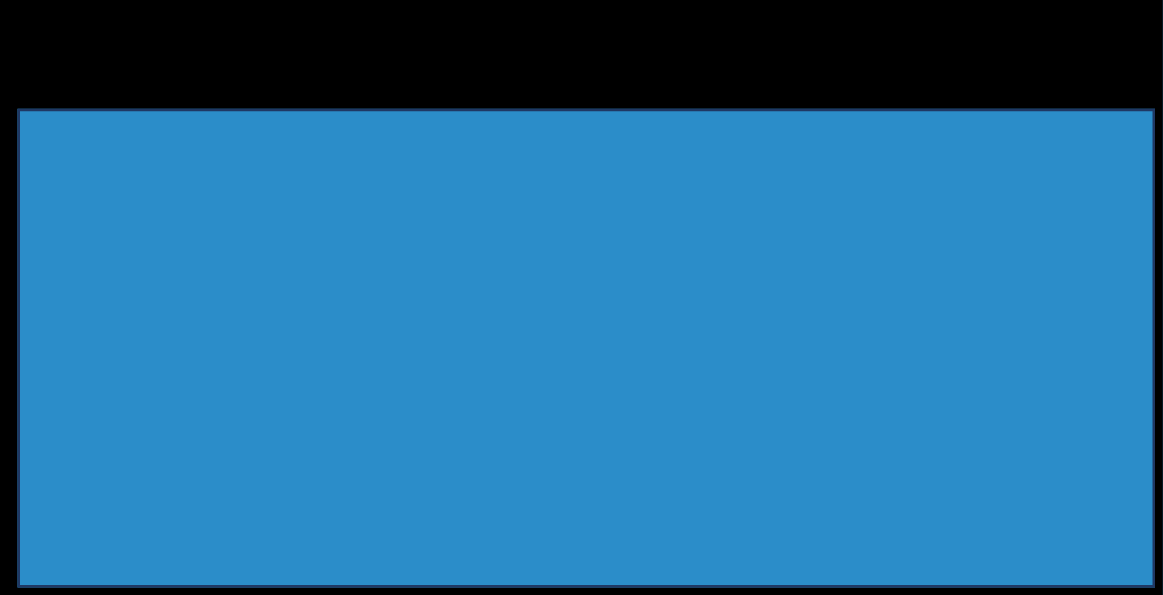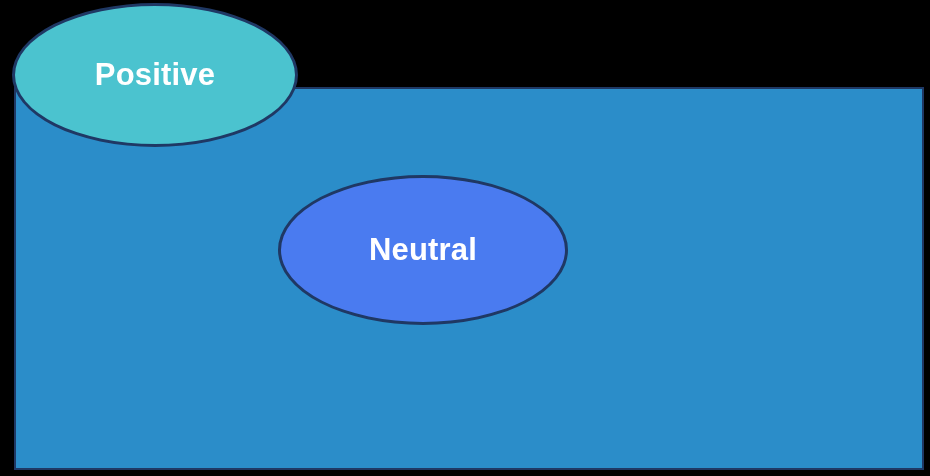--- a/index.html
+++ b/index.html
@@ -63,22 +63,16 @@
     user-select: none;
   }
 </style>
 </head>
 <body>
 
 <div class="canvas">
 
   <div class="slide" style="background-color: rgb(43, 141, 201); border-color: rgb(31, 56, 100);"></div>
 
-  <div class="node node-positive" style="background-color: rgb(75, 195, 207); border-color: rgb(31, 56, 100);">
-    <span class="node-label" style="color: rgb(255, 255, 255);">Positive</span>
-  </div>
 
-  <div class="node node-neutral" style="background-color: rgb(74, 123, 240); border-color: rgb(31, 56, 100);">
-    <span class="node-label" style="color: rgb(255, 255, 255);">Neutral</span>
-  </div>
 
 
 </div>
 
 </body></html>

